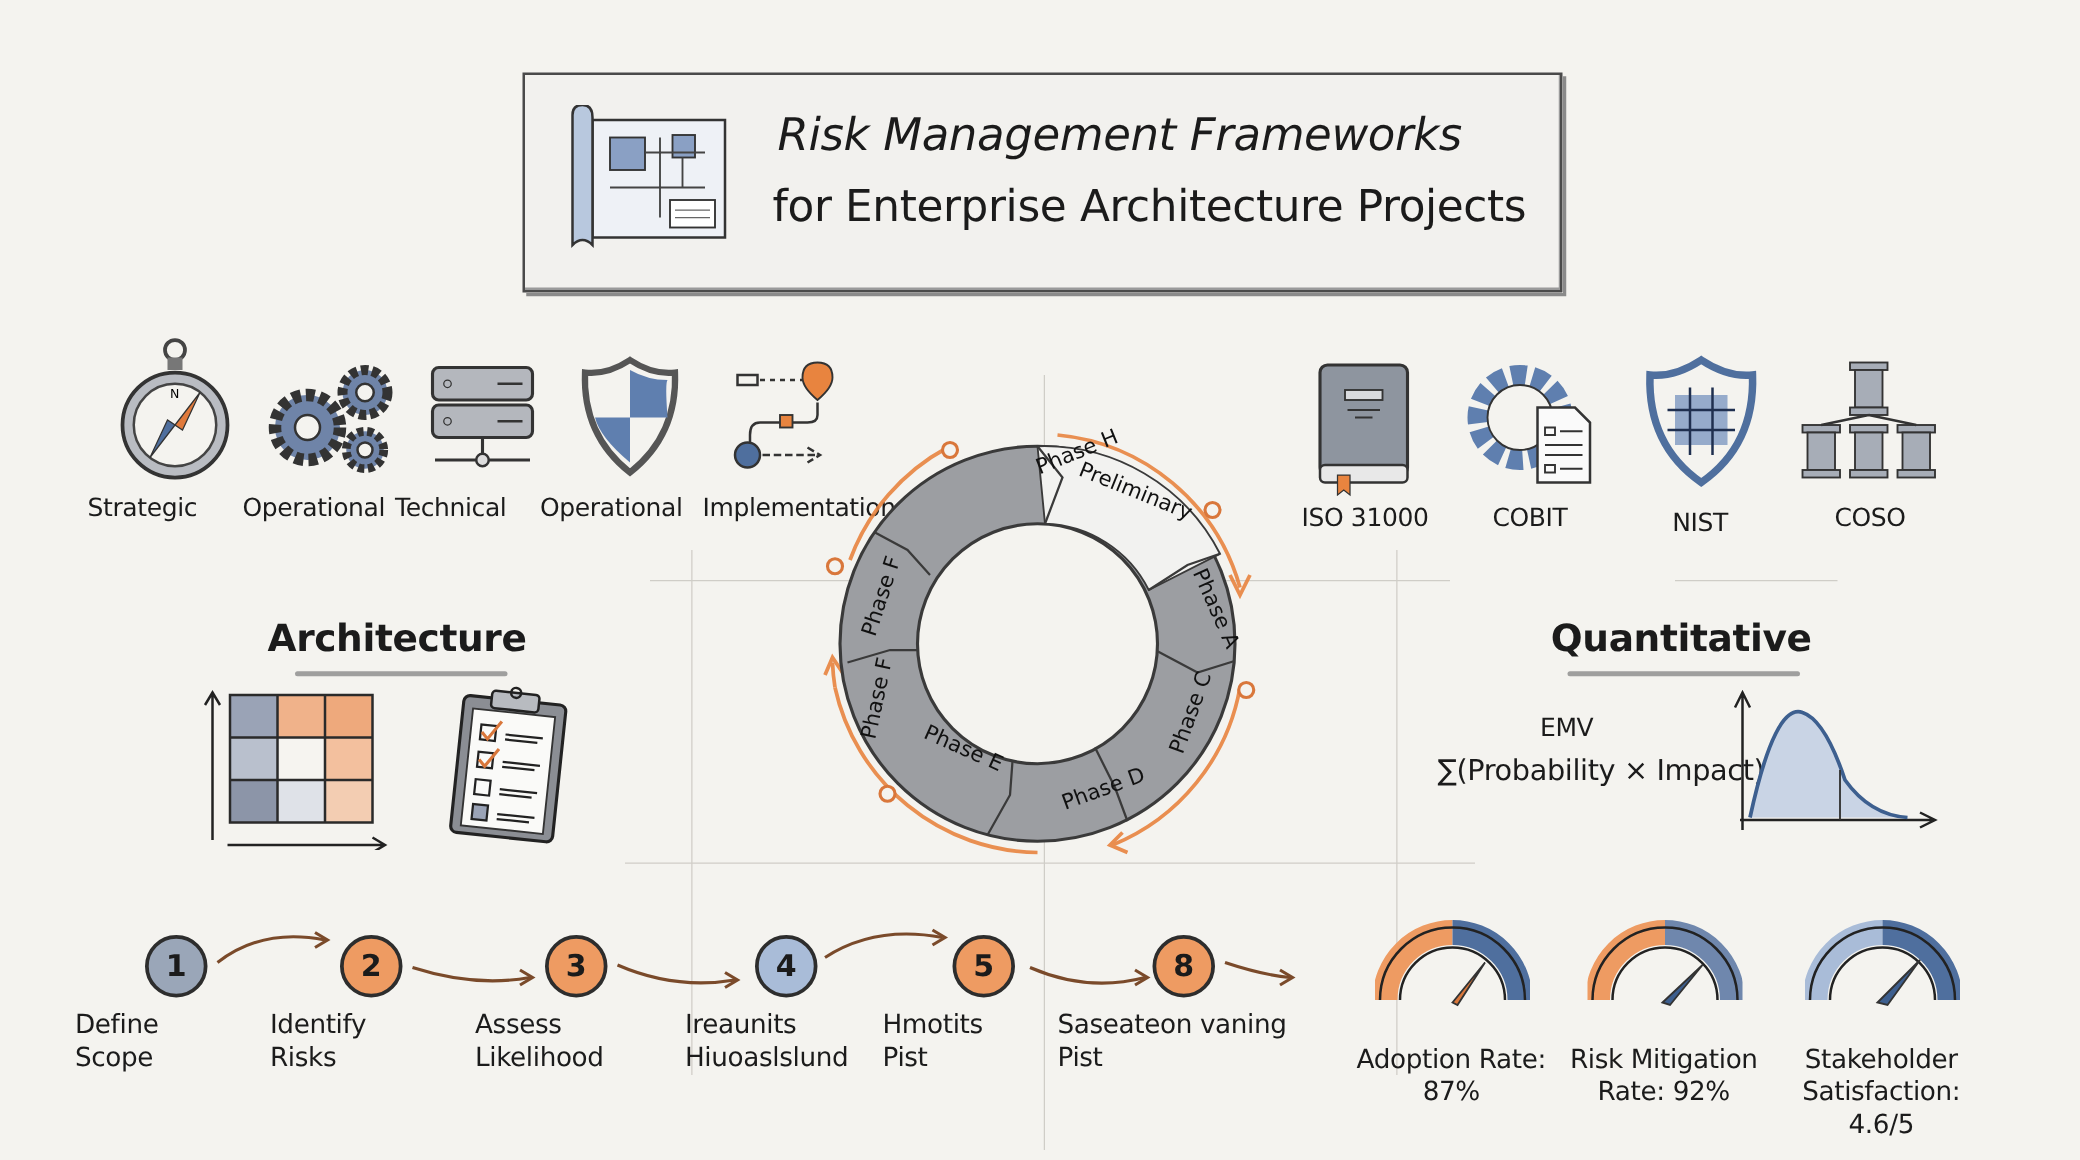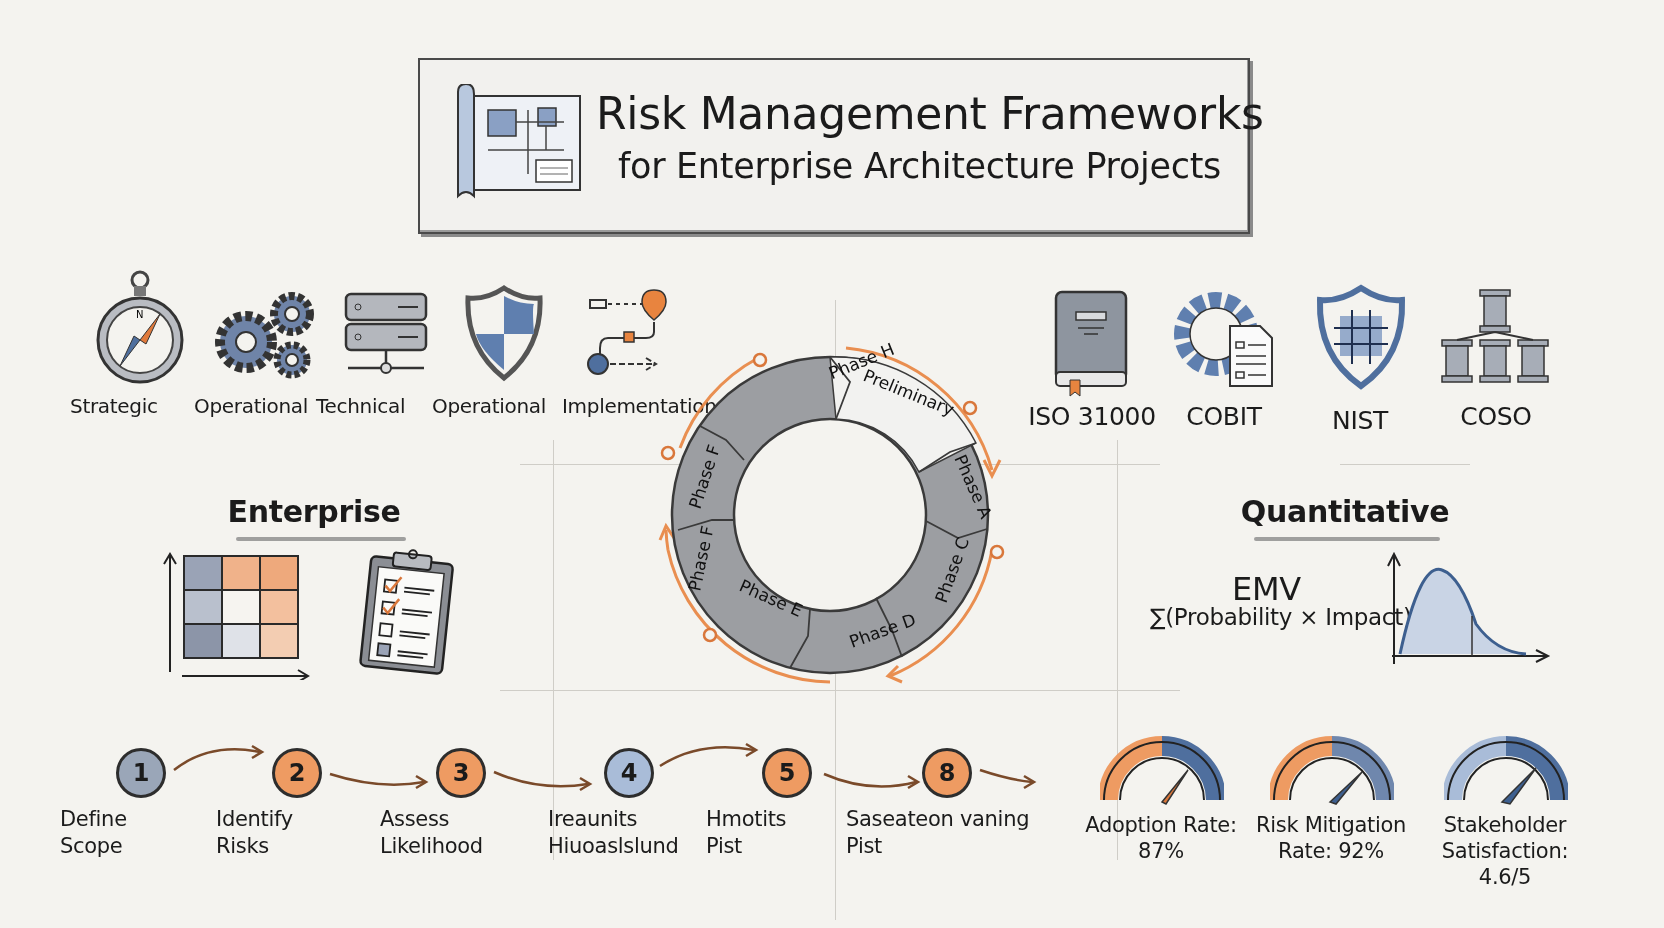--- a/index.html
+++ b/index.html
@@ -4,30 +4,30 @@
 <style>
   html,body{margin:0;padding:0;}
   body{width:1664px;height:928px;background:#f4f3ef;position:relative;overflow:hidden;
        font-family:"DejaVu Sans",sans-serif;color:#1b1b1b;}
   .abs{position:absolute;}
   .hand{font-family:"DejaVu Sans",sans-serif;letter-spacing:-0.3px;}
   .grid-line{position:absolute;background:#cfcdc7;}
   
   .title-box{left:418px;top:58px;width:828px;height:172px;border:2px solid #4a4a4a;
     box-shadow:3px 3px 0 #8a8a8a, -1px -2px 0 #9a9a9a inset;background:rgba(240,240,236,.6);}
-  .title-line1{left:596px;top:88px;font-size:44px;font-weight:500;}
+  .title-line1{left:622px;top:88px;font-size:36px;font-weight:500;font-style:italic;}
   .title-line2{left:618px;top:146px;font-size:35px;font-weight:500;}
   .icon-label{font-size:20px;text-align:left;width:140px;}
-  .fw-label{font-size:25px;text-align:center;width:140px;}
+  .fw-label{font-size:20px;text-align:center;width:140px;}
   .section-title{font-size:30px;font-weight:bold;text-align:center;}
   .underline{height:4px;background:#8a8a8a;border-radius:2px;opacity:.8;}
   .step-circle{width:44px;height:44px;border-radius:50%;border:3px solid #2d2d2d;
     display:flex;align-items:center;justify-content:center;font-size:24px;font-weight:bold;}
   .step-label{font-size:21px;text-align:left;width:160px;line-height:27px;}
-  .gauge-label{font-size:21px;text-align:center;width:170px;line-height:26px;}
+  .gauge-label{font-size:21px;text-align:center;width:170px;line-height:26px;margin-top:22px;}
   .formula{font-size:23px;}
 </style>
 </head>
 <body>
 
 <div class="grid-line" style="left:835px;top:300px;width:1px;height:620px;"></div>
 <div class="grid-line" style="left:553px;top:440px;width:1px;height:420px;"></div>
 <div class="grid-line" style="left:1117px;top:440px;width:1px;height:420px;"></div>
 <div class="grid-line" style="left:520px;top:464px;width:640px;height:1px;"></div>
 <div class="grid-line" style="left:1340px;top:464px;width:130px;height:1px;"></div>
@@ -181,21 +181,21 @@
     <text x="0" y="0" transform="translate(222,50) rotate(22)">Preliminary</text>
     <text x="0" y="0" transform="translate(314,128) rotate(66)">Phase A</text>
     <text x="0" y="0" transform="translate(306,274) rotate(-70)">Phase C</text>
     <text x="0" y="0" transform="translate(212,318) rotate(-20)">Phase D</text>
     <text x="0" y="0" transform="translate(98,260) rotate(24)">Phase E</text>
     <text x="0" y="0" transform="translate(60,262) rotate(-78)">Phase F</text>
     <text x="0" y="0" transform="translate(60,180) rotate(-72)">Phase F</text>
   </g>
 </svg>
 
-<div class="abs hand section-title" style="left:214px;top:494px;width:200px">Enterprise</div>
+<div class="abs hand section-title" style="left:214px;top:494px;width:200px">Architecture</div>
 <div class="abs underline" style="left:236px;top:537px;width:170px"></div>
 <svg class="abs" style="left:162px;top:550px" width="150" height="130">
   <path d="M8 122 V6 M2 14 L8 4 L14 14" stroke="#222" stroke-width="2" fill="none"></path>
   <path d="M20 126 H144 M136 120 L146 126 L136 132" stroke="#222" stroke-width="2" fill="none"></path>
   <rect x="22" y="6" width="38" height="34" fill="#9aa3b6"></rect>
     <rect x="60" y="6" width="38" height="34" fill="#f0b28a"></rect>
     <rect x="98" y="6" width="38" height="34" fill="#eea97c"></rect>
   <rect x="22" y="40" width="38" height="34" fill="#b9c0cd"></rect>
     <rect x="60" y="40" width="38" height="34" fill="#f6f4f0"></rect>
     <rect x="98" y="40" width="38" height="34" fill="#f3c09e"></rect>
@@ -216,21 +216,21 @@
         <rect x="30" y="80" width="12" height="12"></rect>
         <rect x="30" y="100" width="12" height="12" fill="#9aa3b6"></rect>
       <path d="M50 42 H80 M50 46 H76 M50 64 H80 M50 68 H76 M50 86 H80 M50 90 H76 M50 106 H80 M50 110 H76"></path>
     </g>
     <path d="M31 42 L36 47 L46 32 M31 64 L36 69 L46 54" stroke="#d9773b" stroke-width="2.5" fill="none"></path>
   </g>
 </svg>
 
 <div class="abs hand section-title" style="left:1240px;top:494px;width:210px">Quantitative</div>
 <div class="abs underline" style="left:1254px;top:537px;width:186px"></div>
-<div class="abs hand formula" style="left:1232px;top:570px;font-size:32px">EMV</div>
+<div class="abs hand formula" style="left:1232px;top:570px;font-size:20px">EMV</div>
 <div class="abs hand formula" style="left:1150px;top:604px">∑(Probability × Impact)</div>
 <svg class="abs" style="left:1386px;top:552px" width="166" height="116">
   <path d="M8 112 V4 M2 14 L8 2 L14 14" stroke="#222" stroke-width="2" fill="none"></path>
   <path d="M6 104 H160 M150 98 L162 104 L150 110" stroke="#222" stroke-width="2" fill="none"></path>
   <path d="M14 102 Q34 10 56 18 Q74 24 90 72 Q110 100 140 102 Z" fill="#c9d4e5" stroke="none"></path>
   <path d="M14 102 Q34 10 56 18 Q74 24 90 72 Q110 100 140 102" stroke="#3d5f8f" stroke-width="3" fill="none"></path>
   <path d="M86 64 V104" stroke="#333" stroke-width="1.5"></path>
 </svg>
 
 <svg class="abs" style="left:160px;top:736px" width="880" height="60">

